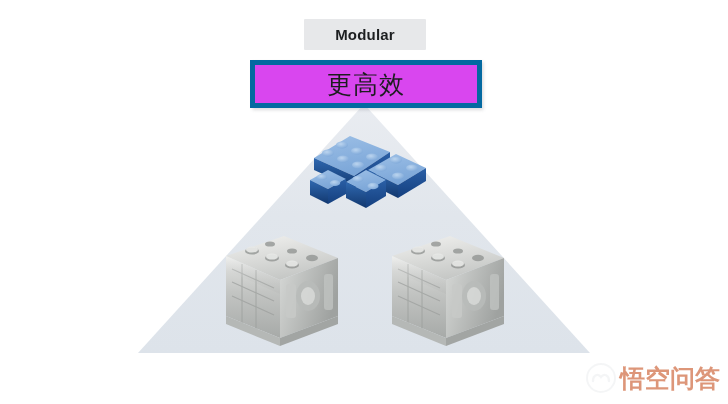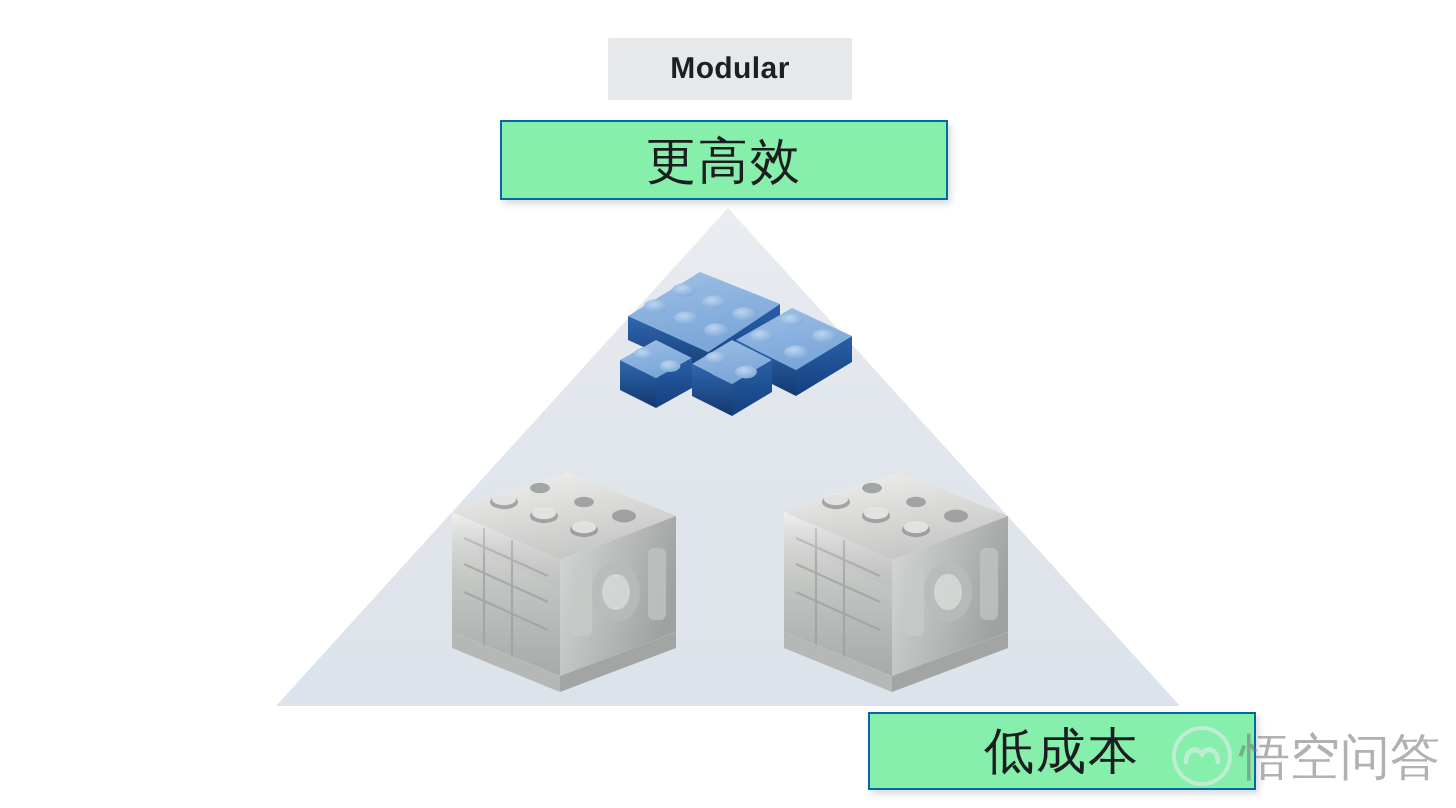--- a/index.html
+++ b/index.html
@@ -45,22 +45,22 @@
     font-size: 15px;
     font-weight: bold;
     color: #1d1f21;
     letter-spacing: .2px;
     font-family: "Liberation Sans", sans-serif;
   }
 
   
   .callout {
     position: absolute;
-    background: #86efac;
-    border: 1px solid #0369a1;
+    background: #d946ef;
+    border: 5px solid #0369a1;
     box-shadow: 1.5px 2px 3px rgba(90,95,105,.22);
     display: flex;
     align-items: center;
     justify-content: center;
   }
   .callout .callout-text {
     font-size: 25px;
     color: #1c1d1f;
     font-family: "DejaVu Sans", "Liberation Sans", sans-serif;
     letter-spacing: 1px;
@@ -111,25 +111,26 @@
     width: 142px;
     height: 34px;
     display: flex;
     align-items: center;
     gap: 4px;
     opacity: .55;
     pointer-events: none;
   }
   #watermark .wm-text {
     font-size: 25px;
-    color: #737373;
+    color: #c2410c;
     font-family: "DejaVu Sans", "Liberation Sans", sans-serif;
     letter-spacing: 0px;
     line-height: 1;
     white-space: nowrap;
+    font-weight: bold;
   }
 </style>
 </head>
 <body>
 
 <div id="stage">
 
   <svg id="triangle-layer" viewBox="0 0 728 404" xmlns="http://www.w3.org/2000/svg">
     <defs>
       <linearGradient id="triGrad" x1="0" y1="0" x2="0" y2="1">
@@ -307,23 +308,20 @@
       <ellipse cx="96" cy="72" rx="7" ry="9" fill="#d9dbd9"></ellipse>
       <rect x="74" y="60" width="10" height="34" rx="3" fill="#c8cac8"></rect>
       <rect x="112" y="50" width="9" height="36" rx="3" fill="#bfc2c0"></rect>
     </g>
     <polygon points="14,32 68,56 68,70 14,46" fill="url(#engShade)" opacity=".5"></polygon>
     <polygon points="14,92 68,114 68,122 14,100" fill="#b5b8b6"></polygon>
     <polygon points="68,114 126,92 126,100 68,122" fill="#a2a5a3"></polygon>
   </svg>
 
 
-  <div class="callout" id="callout-right">
-    <span class="callout-text">低成本</span>
-  </div>
 
   <div id="watermark">
     <svg width="30" height="30" viewBox="0 0 30 30" xmlns="http://www.w3.org/2000/svg">
       <circle cx="15" cy="15" r="14" fill="none" stroke="#eceef0" stroke-width="2"></circle>
       <path d="M7 18 C7 12, 12 10, 15 14 C18 10, 23 12, 23 18" fill="none" stroke="#eceef0" stroke-width="2.4" stroke-linecap="round"></path>
     </svg>
     <span class="wm-text">悟空问答</span>
   </div>
 
 </div>

